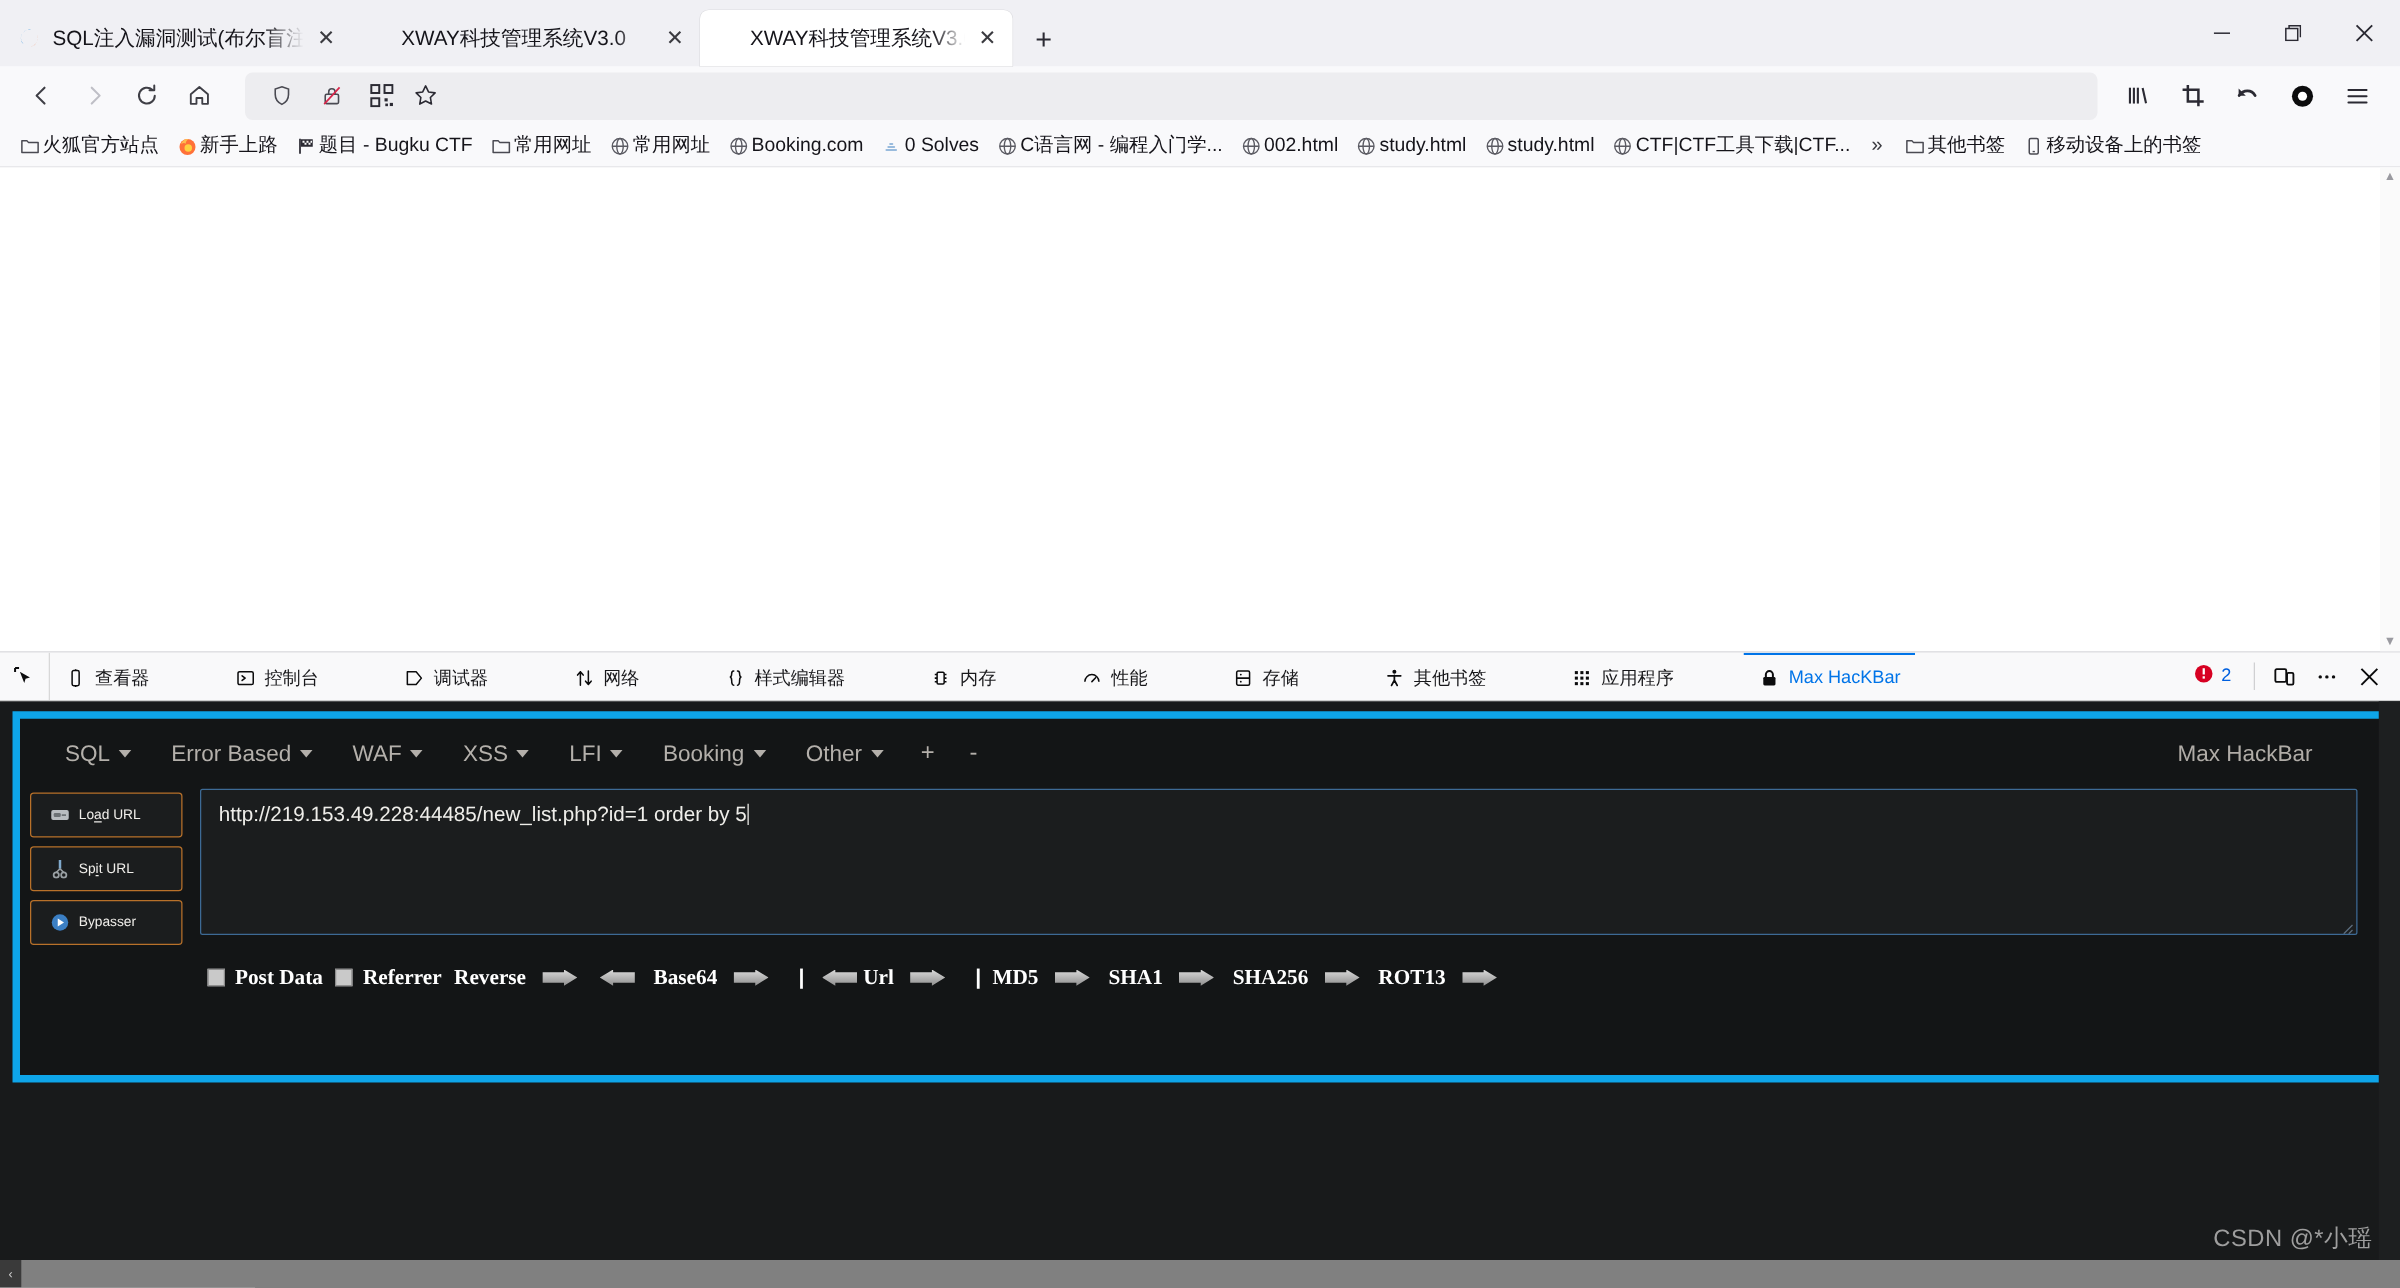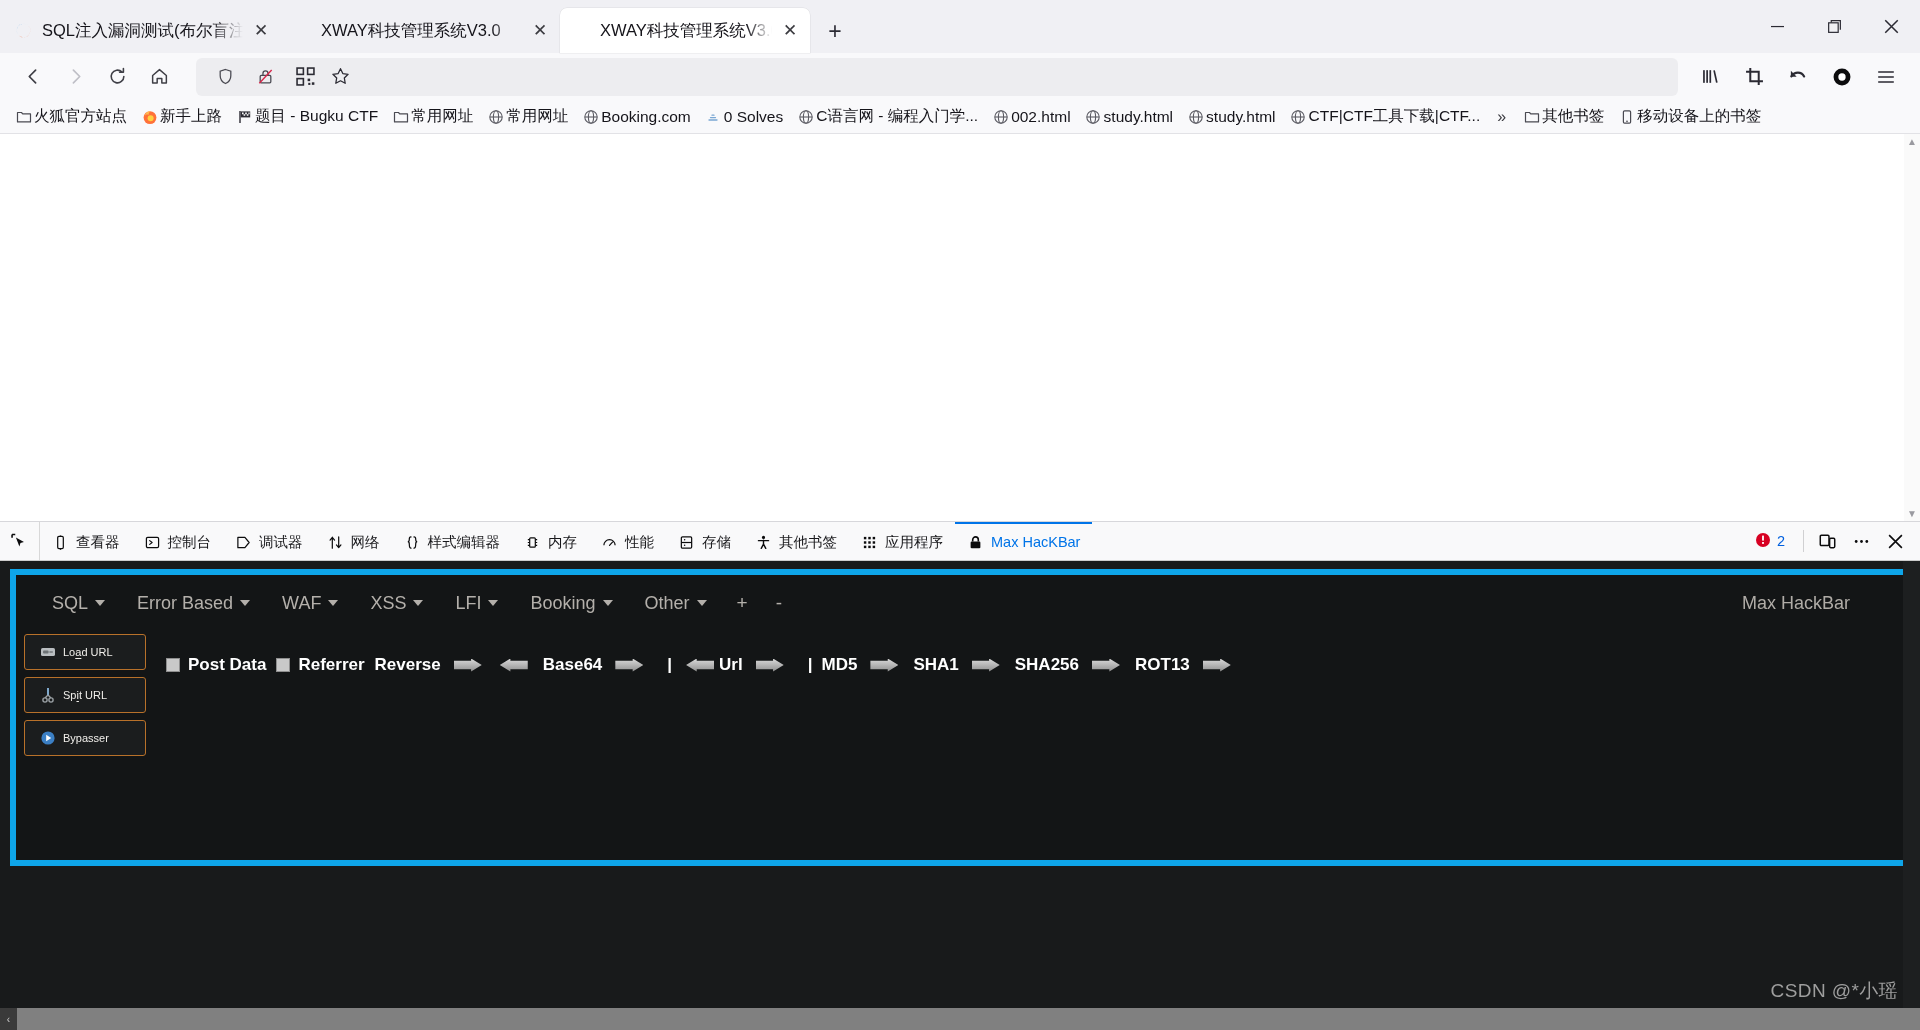--- a/index.html
+++ b/index.html
@@ -180,21 +180,21 @@
     font-size: 14.5px;
     color: #0c0c0d;
     overflow: hidden;
   }
   .dt-pick {
     width: 40px;
     display: flex; align-items: center; justify-content: center;
     border-right: 1px solid #d8d8d8;
     color: #0c0c0d;
   }
-  .dt-tabs { display: flex; align-items: stretch; }
+  .dt-tabs { display: flex; align-items: stretch; gap: 44px; }
   .dt-tab {
     display: flex; align-items: center; gap: 7px;
     padding: 0 12px;
     border-top: 2px solid transparent;
     color: #18181b;
     white-space: nowrap;
   }
   .dt-tab .dt-ico {
     width: 17px; height: 17px;
     display: flex; align-items: center; justify-content: center;
@@ -312,20 +312,21 @@
     gap: 0;
     padding: 24px 0 0 6px;
     font-size: 17px;
     font-weight: bold;
     color: #ffffff;
   }
   .opt {
     display: flex; align-items: center; gap: 8px;
     padding: 0 10px 0 0;
     white-space: nowrap;
+    font-family: Liberation Serif, serif;
   }
   .chk {
     width: 14px; height: 14px;
     background: #c9c9c9;
     border: 1px solid #8e8e8e;
     display: inline-block;
   }
   .arrow-r, .arrow-l {
     width: 28px; height: 13px;
     display: inline-block;
@@ -895,20 +896,28 @@
             <svg width="16" height="16" viewBox="0 0 16 16">
                 <circle cx="8" cy="8" r="6.6" fill="#3b7fc4"></circle>
                 <path d="M6.2 4.8l5 3.2-5 3.2z" fill="#ffffff"></path>
               </svg>
           </span>
           <span>Bypasser</span>
         </div>
       </div>
 
       <div class="hb-area-wrap">
+        <div class="hb-textarea">
+          <span>http://219.153.49.228:44485/new_list.php?id=1 order by 5</span><span class="caretbar"></span>
+          <span class="resize-grip">
+            <svg width="12" height="12" viewBox="0 0 12 12">
+                <path d="M11 4L4 11M11 8l-3 3" stroke="#5a6b7c" stroke-width="1.1"></path>
+              </svg>
+          </span>
+        </div>
 
         <div class="hb-options">
           <div class="opt">
             <span class="chk"></span>
             <span>Post Data</span>
           </div>
           <div class="opt">
             <span class="chk"></span>
             <span>Referrer</span>
           </div>

